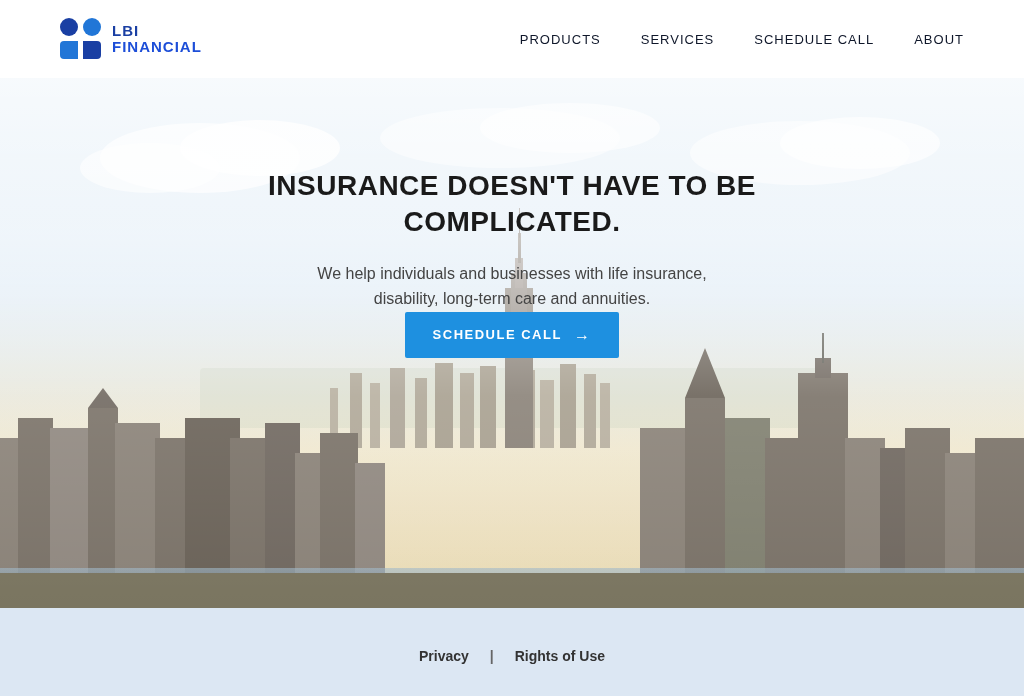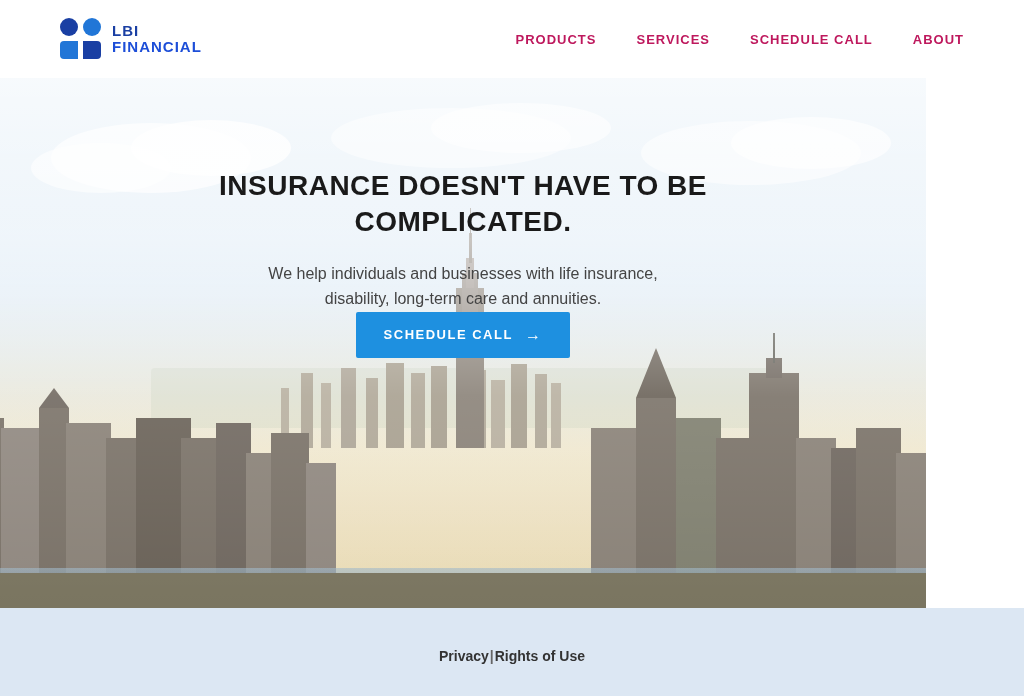--- a/index.html
+++ b/index.html
@@ -72,32 +72,32 @@
     }
 
     .nav {
       display: flex;
       align-items: center;
       gap: 40px;
     }
 
     .nav-item {
       font-size: 13px;
-      font-weight: 700;
-      color: #be185d;
+      font-weight: 400;
+      color: #0f172a;
       letter-spacing: 1px;
       text-transform: uppercase;
       cursor: pointer;
       text-decoration: none;
     }
 
     
     .hero {
       position: relative;
-      width: 926px;
+      width: 1024px;
       height: 530px;
       overflow: hidden;
     }
 
     
     .hero-bg {
       position: absolute;
       top: 0; left: 0;
       width: 100%; height: 100%;
       z-index: 0;
@@ -172,21 +172,21 @@
       display: flex;
       flex-direction: column;
       align-items: center;
       justify-content: center;
       gap: 6px;
     }
 
     .footer-links {
       display: flex;
       align-items: center;
-      gap: 1px;
+      gap: 21px;
       font-size: 14px;
       font-weight: 600;
       color: #333;
     }
 
     .footer-link {
       cursor: pointer;
       text-decoration: none;
       color: #333;
     }

